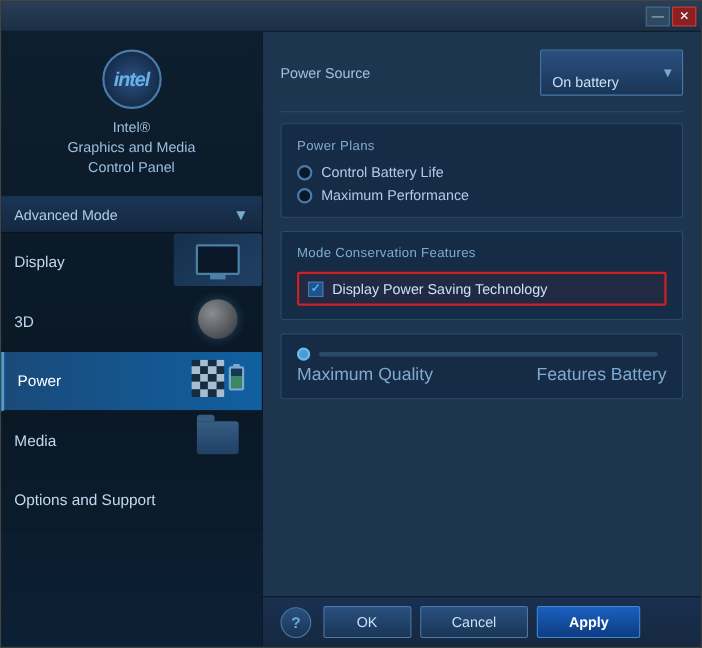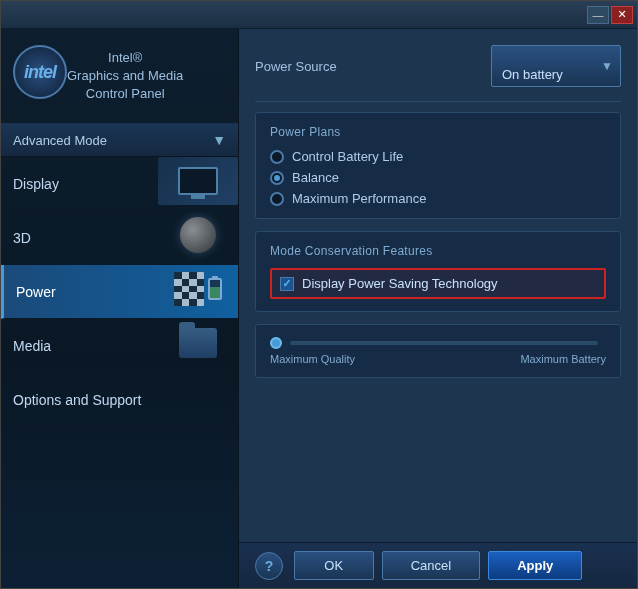--- a/index.html
+++ b/index.html
@@ -63,21 +63,21 @@
       width: 238px;
       background: linear-gradient(to bottom, #0d1e2e 0%, #0a1825 60%, #0c2035 100%);
       display: flex;
       flex-direction: column;
       border-right: 1px solid #0a1520;
     }
 
     .sidebar-header {
       padding: 16px 12px 16px 12px;
       display: flex;
-      flex-direction: row;
+      flex-direction: column;
       align-items: center;
       border-bottom: 1px solid #1a3050;
     }
 
     .intel-logo {
       width: 54px;
       height: 54px;
       border-radius: 50%;
       background: radial-gradient(circle, #2a5080, #0d1e35);
       border: 2px solid #4a7aaa;
@@ -441,21 +441,21 @@
       margin: 0 8px;
       border-radius: 2px;
     }
     .slider-labels {
       display: flex;
       justify-content: space-between;
       margin-top: 4px;
     }
     .slider-label {
       color: #80aad0;
-      font-size: 11px;
+      font-size: 16px;
     }
 
     
     .bottom-bar {
       height: 46px;
       background: linear-gradient(to bottom, #1a3050, #162840);
       border-top: 1px solid #0a1828;
       display: flex;
       align-items: center;
       justify-content: center;
@@ -615,24 +615,20 @@
           <hr class="section-divider">
 
           <div class="section-card">
             <div class="section-title">Power Plans</div>
             <div class="radio-group">
               <div class="radio-item">
                 <div class="radio-circle"></div>
                 <span class="radio-label">Control Battery Life</span>
               </div>
               <div class="radio-item">
-                <div class="radio-circle selected"></div>
-                <span class="radio-label">Balance</span>
-              </div>
-              <div class="radio-item">
                 <div class="radio-circle"></div>
                 <span class="radio-label">Maximum Performance</span>
               </div>
             </div>
           </div>
 
           <div class="section-card">
             <div class="section-title">Mode Conservation Features</div>
             <div class="checkbox-item">
               <div class="checkbox-box checked">
@@ -642,21 +638,21 @@
             </div>
           </div>
 
           <div class="slider-section">
             <div class="slider-row">
               <div class="slider-dot"></div>
               <div class="slider-track"></div>
             </div>
             <div class="slider-labels">
               <span class="slider-label">Maximum Quality</span>
-              <span class="slider-label">Maximum Battery</span>
+              <span class="slider-label">Features Battery</span>
             </div>
           </div>
 
         </div>
       </div>
 
       <div class="bottom-bar">
         <div class="btn-help">
           <span>?</span>
         </div>

